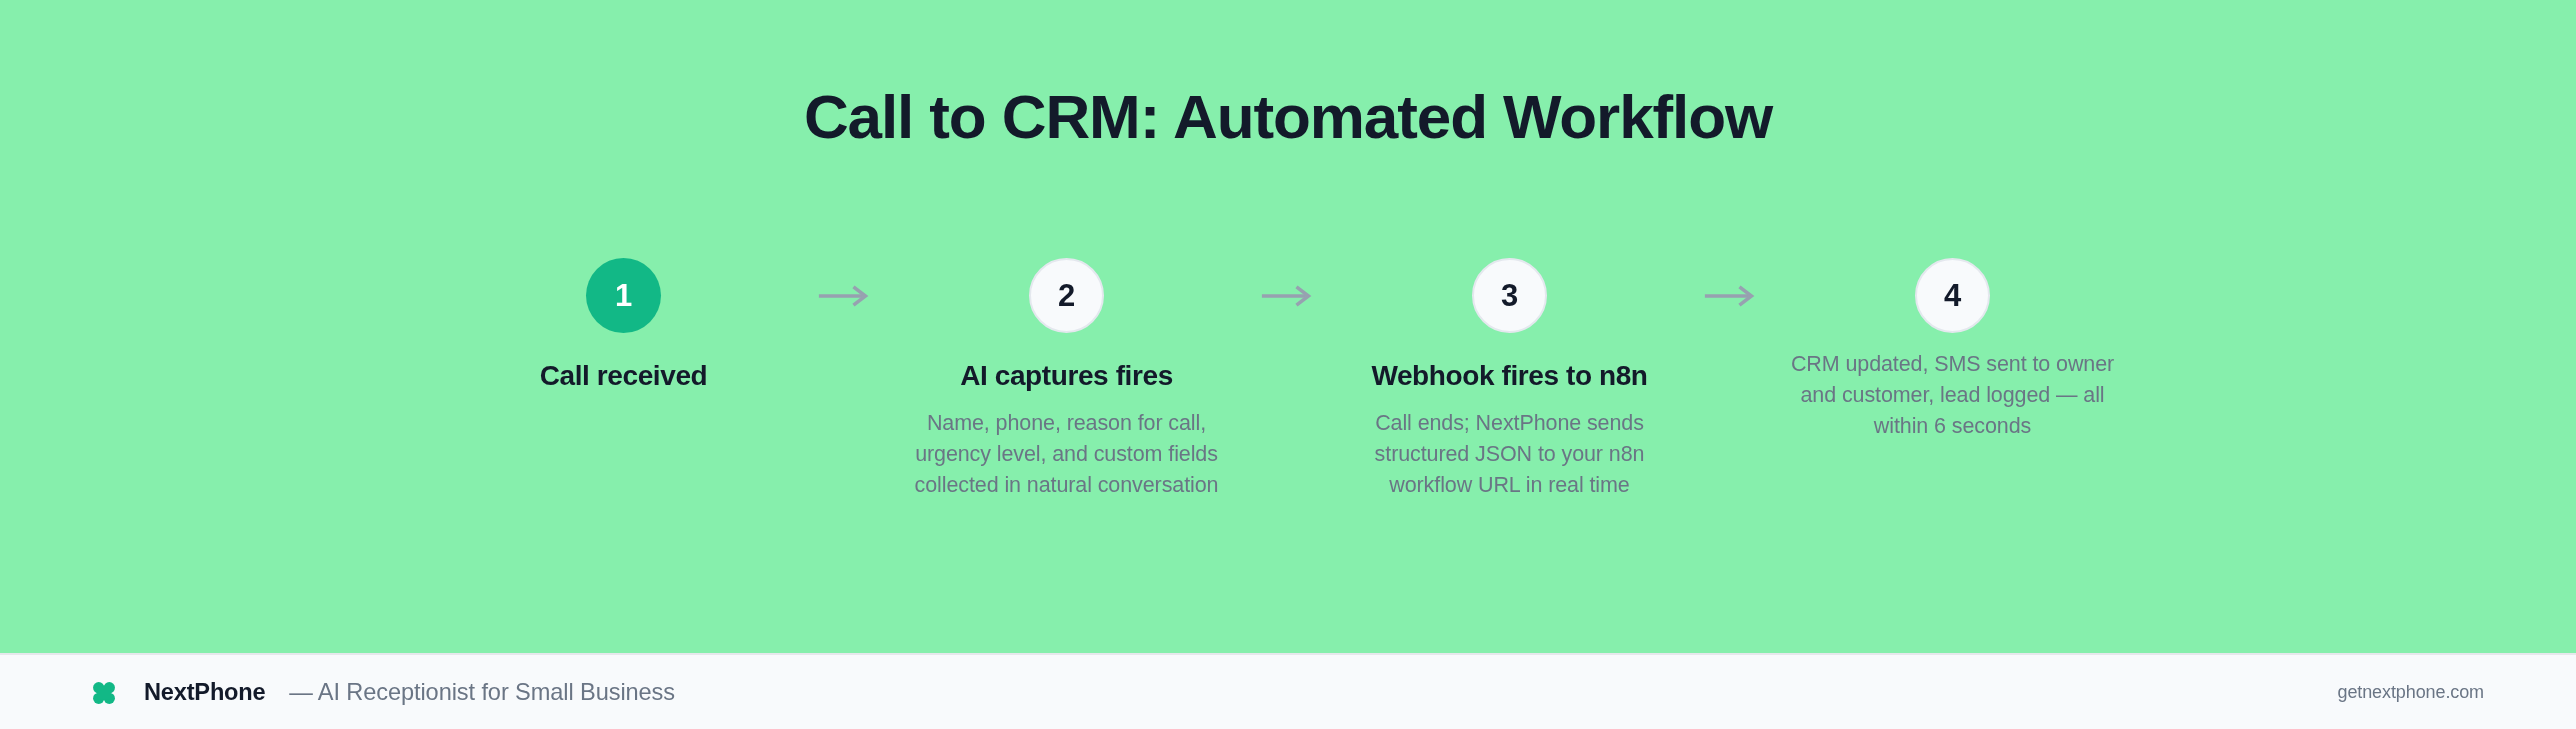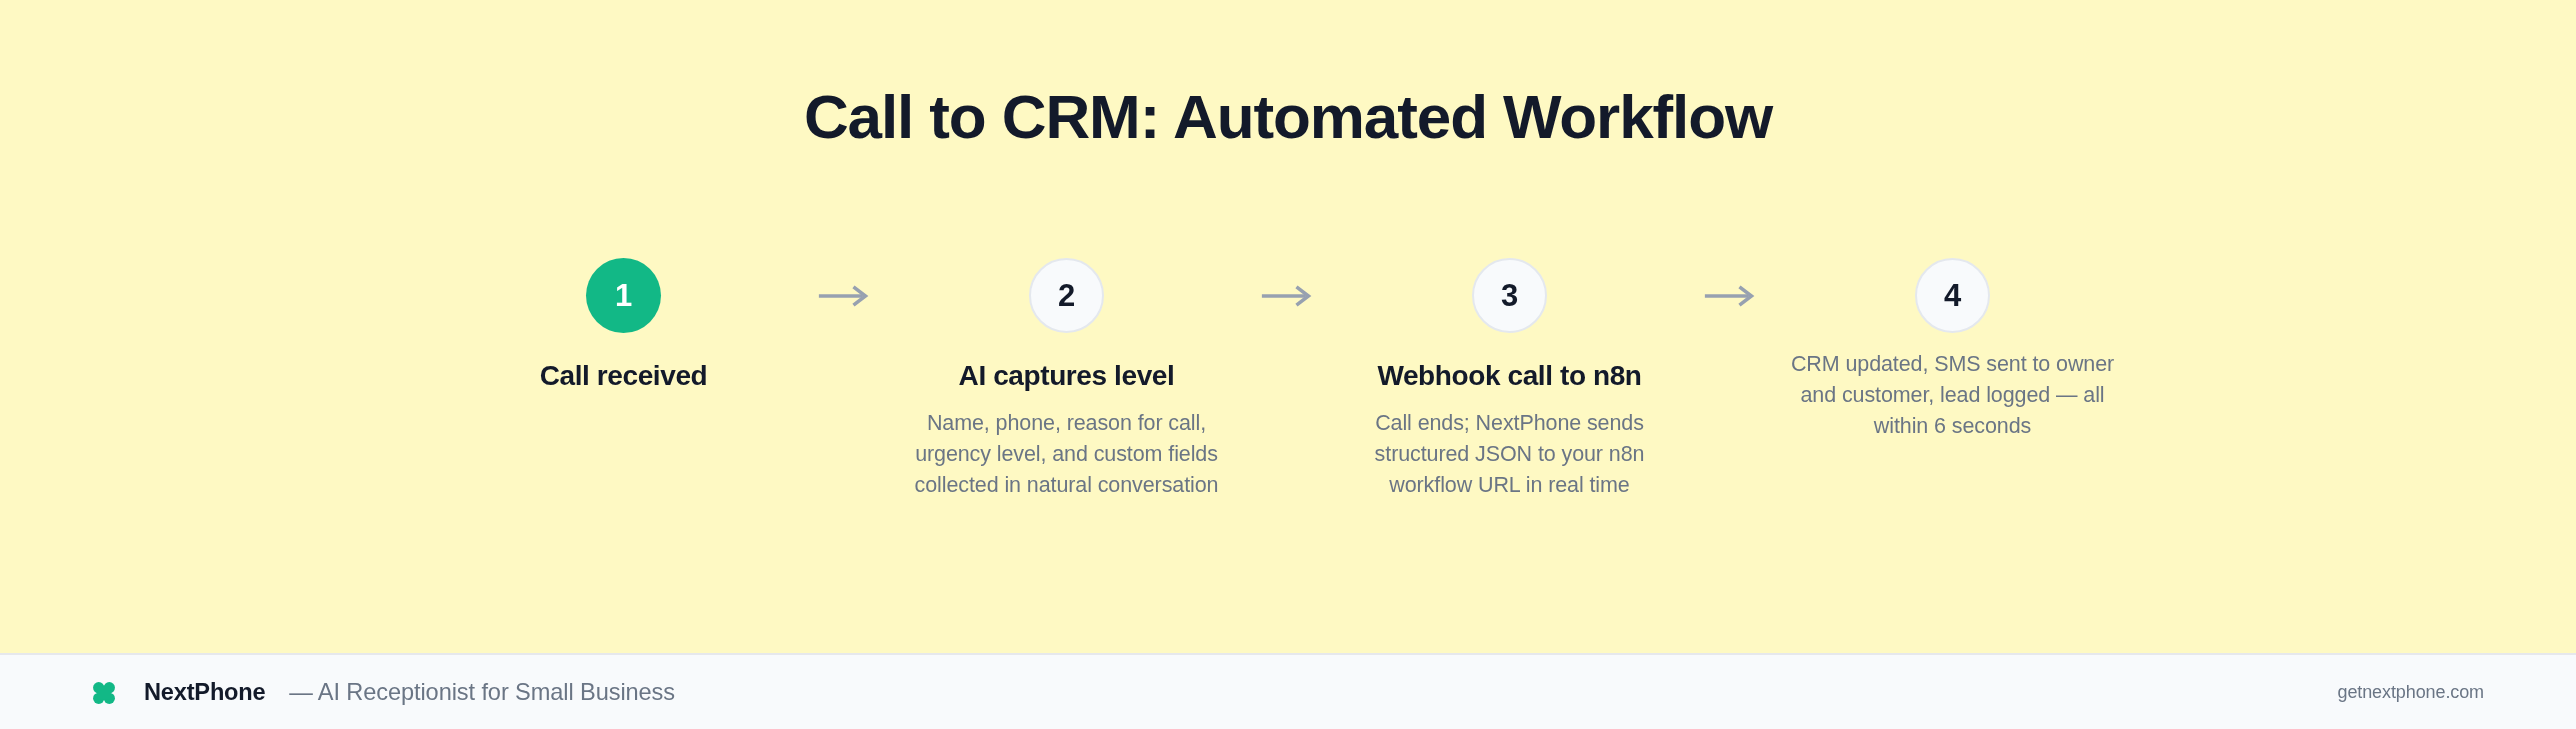--- a/index.html
+++ b/index.html
@@ -12,21 +12,21 @@
     background: #ffffff;
     font-family: "Liberation Sans", sans-serif;
     overflow: hidden;
     position: relative;
   }
 
   .page {
     position: relative;
     width: 2576px;
     height: 730px;
-    background: #fef9c3;
+    background: #86efac;
     box-sizing: border-box;
   }
 
   
   .title-wrap {
     position: absolute;
     top: 84px;
     left: 0;
     width: 2576px;
     text-align: center;
@@ -186,38 +186,38 @@
           <line x1="2" y1="17" x2="64" y2="17" stroke="#97A1B0" stroke-width="5" stroke-linecap="butt"></line>
           <polyline points="51,4 68,17 51,30" fill="none" stroke="#97A1B0" stroke-width="5" stroke-linecap="butt" stroke-linejoin="miter"></polyline>
         </svg>
       </span>
     </div>
 
     <div class="step">
       <div class="badge idle">
         <span>2</span>
       </div>
-      <div class="step-title">AI captures level</div>
+      <div class="step-title">AI captures fires</div>
       <div class="step-desc">Name, phone, reason for call, urgency level, and custom fields collected in natural conversation</div>
     </div>
 
     <div class="arrow-cell">
       <span>
         <svg width="56" height="24" viewBox="0 0 78 34" xmlns="http://www.w3.org/2000/svg">
           <line x1="2" y1="17" x2="64" y2="17" stroke="#97A1B0" stroke-width="5" stroke-linecap="butt"></line>
           <polyline points="51,4 68,17 51,30" fill="none" stroke="#97A1B0" stroke-width="5" stroke-linecap="butt" stroke-linejoin="miter"></polyline>
         </svg>
       </span>
     </div>
 
     <div class="step">
       <div class="badge idle">
         <span>3</span>
       </div>
-      <div class="step-title">Webhook call to n8n</div>
+      <div class="step-title">Webhook fires to n8n</div>
       <div class="step-desc">Call ends; NextPhone sends structured JSON to your n8n workflow URL in real time</div>
     </div>
 
     <div class="arrow-cell">
       <span>
         <svg width="56" height="24" viewBox="0 0 78 34" xmlns="http://www.w3.org/2000/svg">
           <line x1="2" y1="17" x2="64" y2="17" stroke="#97A1B0" stroke-width="5" stroke-linecap="butt"></line>
           <polyline points="51,4 68,17 51,30" fill="none" stroke="#97A1B0" stroke-width="5" stroke-linecap="butt" stroke-linejoin="miter"></polyline>
         </svg>
       </span>

